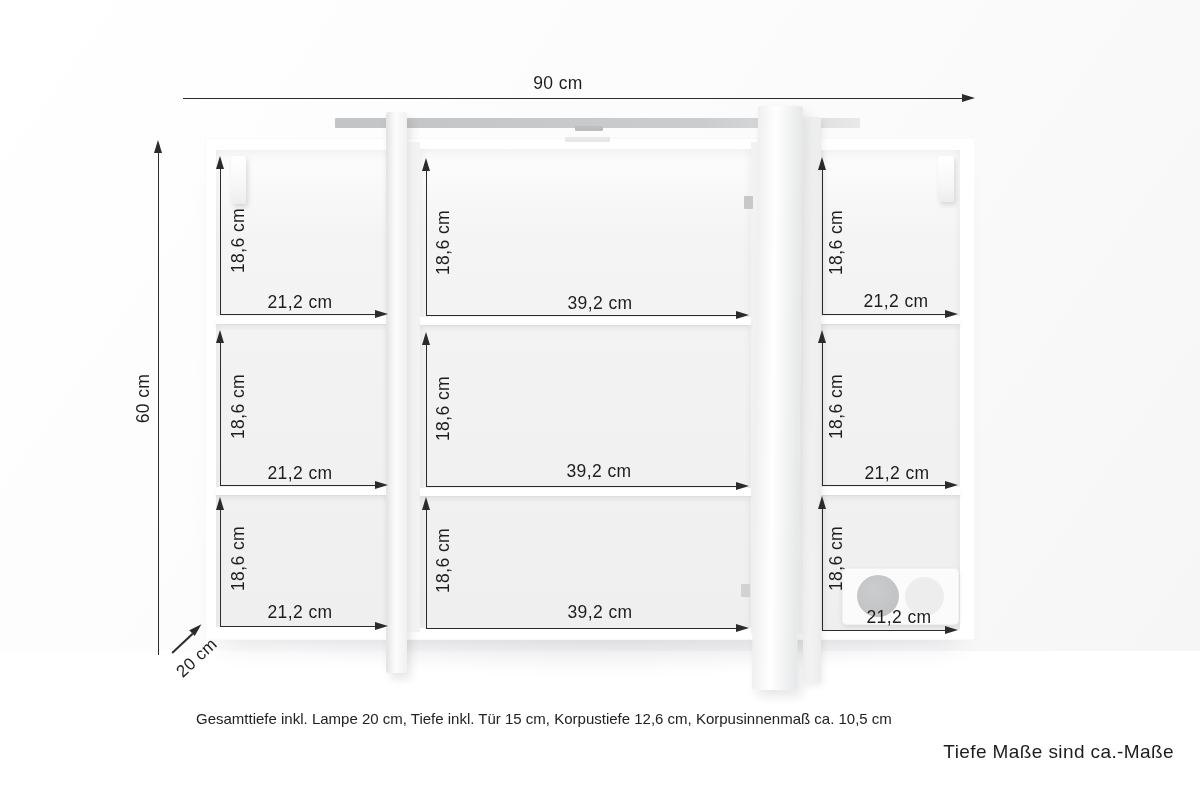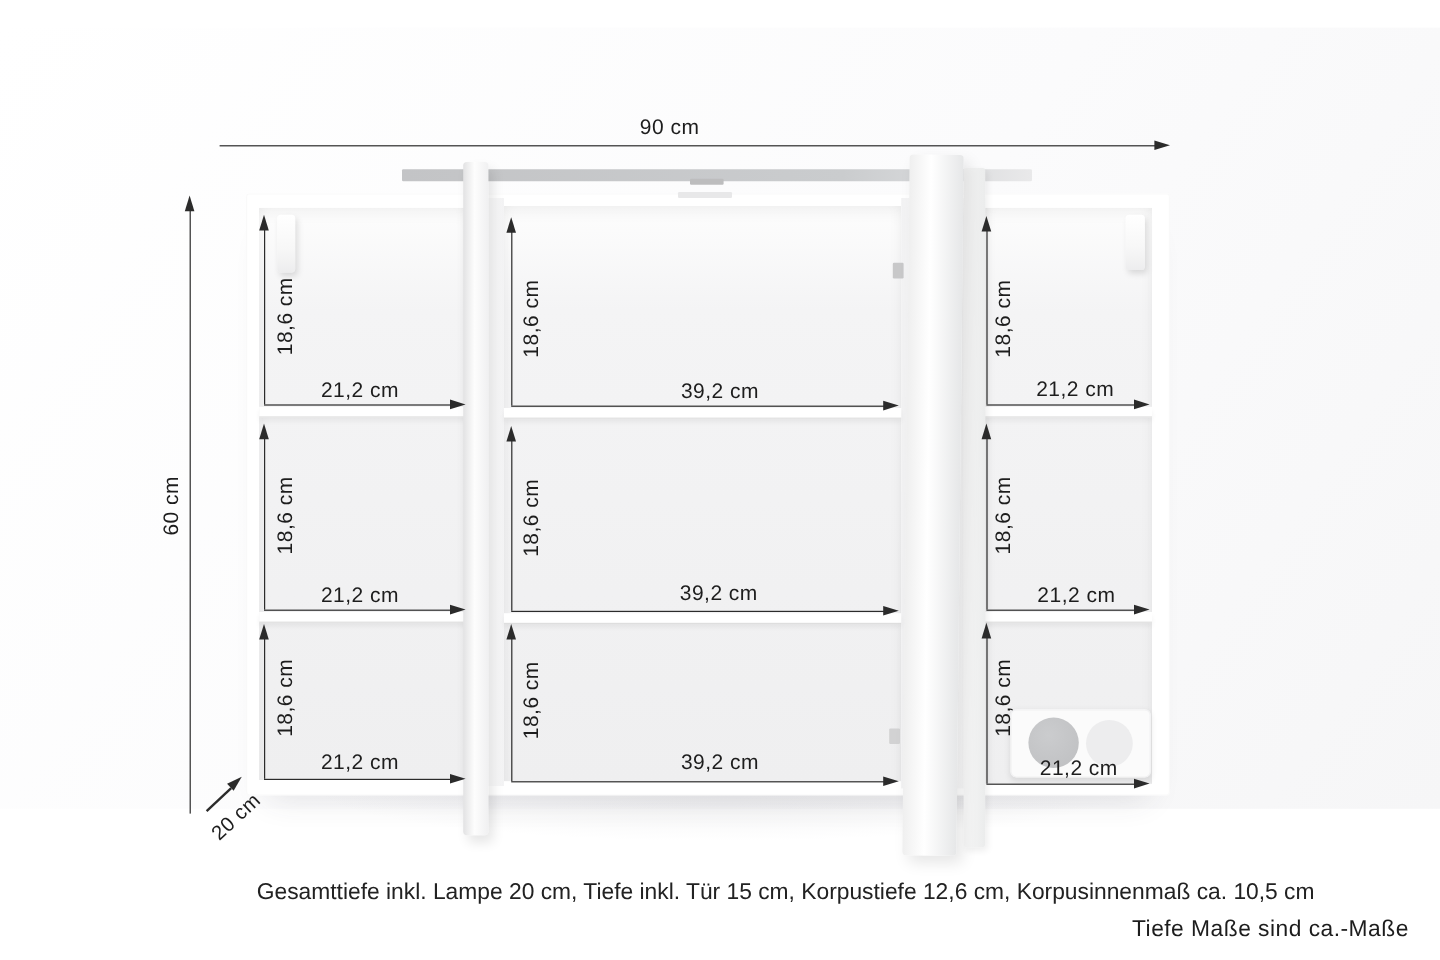--- a/index.html
+++ b/index.html
@@ -5,21 +5,20 @@
   html,body{margin:0;padding:0;}
   body{
     width:1200px;height:800px;
     font-family:"Liberation Sans", sans-serif;
     background:#fff;
     overflow:hidden;
   }
   .stage{
     position:relative;width:1200px;height:651px;
     background:linear-gradient(125deg,#ffffff 0%,#fbfbfc 55%,#f6f6f7 100%);
-    margin-top:23px;
   }
   
   .vline,.hline,.dline{position:absolute;background:#2b2b2b;z-index:10;}
   .vline{width:1.5px;}
   .hline{height:1.5px;}
   .ah-up{position:absolute;width:0;height:0;z-index:10;
     border-left:4.5px solid transparent;border-right:4.5px solid transparent;
     border-bottom:13px solid #2b2b2b;}
   .ah-right{position:absolute;width:0;height:0;z-index:10;
     border-top:4.5px solid transparent;border-bottom:4.5px solid transparent;
@@ -55,21 +54,21 @@
     background:linear-gradient(90deg,#f8f8f8,#ebecec);box-shadow:2px 3px 6px rgba(0,0,0,.07);}
   .tab{position:absolute;width:15px;height:48px;z-index:4;border-radius:3px;
     background:linear-gradient(180deg,#ffffff 0%,#f7f7f7 60%,#ededee 100%);
     box-shadow:2px 3px 5px rgba(0,0,0,.13);}
   .catch{position:absolute;width:9px;height:13px;z-index:4;background:#c8c8c9;border-radius:1px;}
   .dash{position:absolute;z-index:4;border-radius:1px;}
   .socket{position:absolute;left:842px;top:568px;width:117px;height:57px;z-index:6;
     background:#fbfbfb;border-radius:5px;box-shadow:0 2px 5px rgba(0,0,0,.10), inset 0 0 0 1px #f1f1f2;}
   .knob{position:absolute;border-radius:50%;}
   
-  .note{position:absolute;left:214px;top:710px;z-index:11;color:#222;font-size:19px;}
+  .note{position:absolute;left:196px;top:710px;z-index:11;color:#222;font-size:15px;}
   .disclaimer{position:absolute;right:26px;top:741px;z-index:11;color:#1d1d1d;
     font-size:19px;letter-spacing:.4px;}
 </style>
 </head>
 <body>
 
 <div class="stage">
 
   <div class="under-shadow"></div>
   <div class="carcass"></div>

